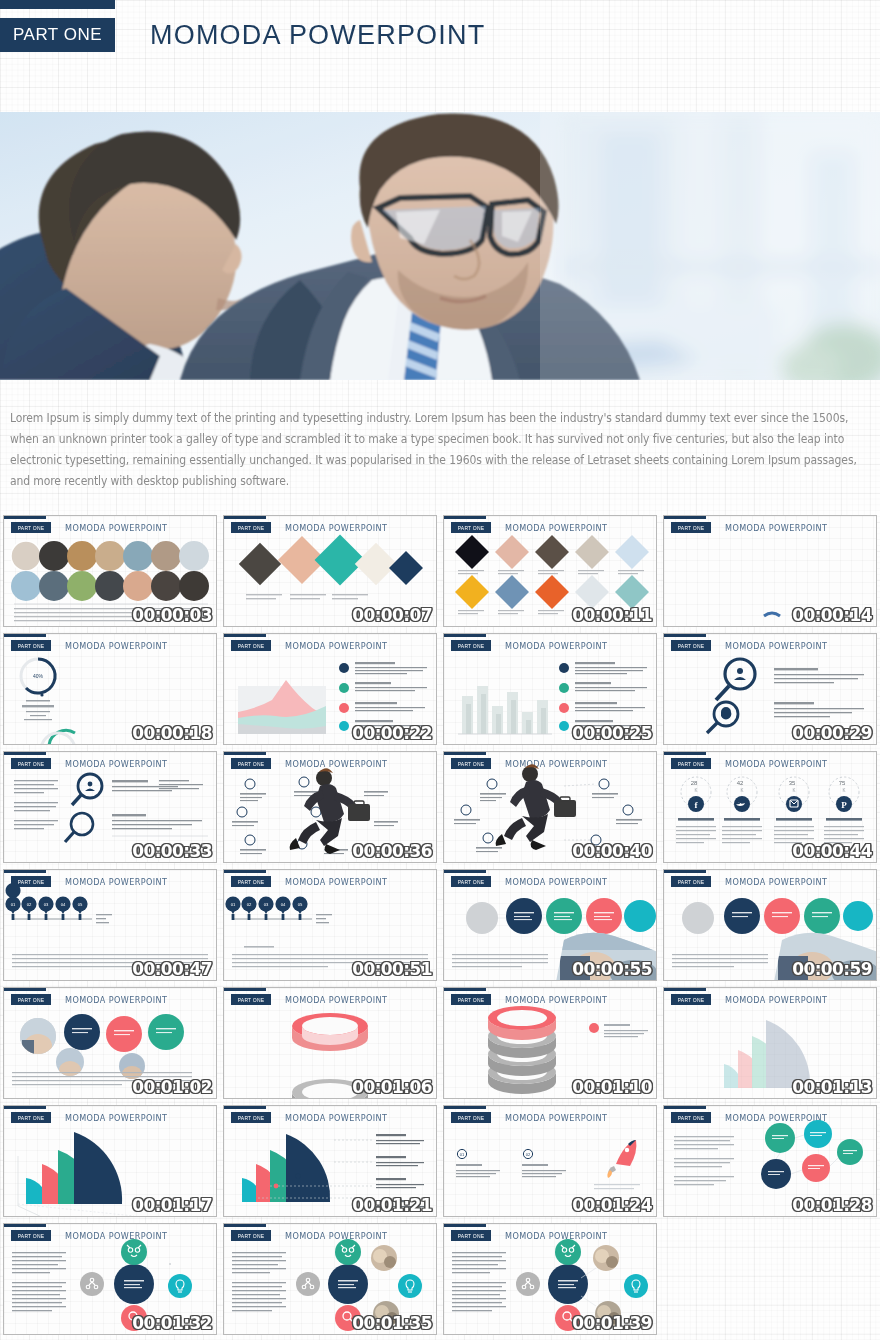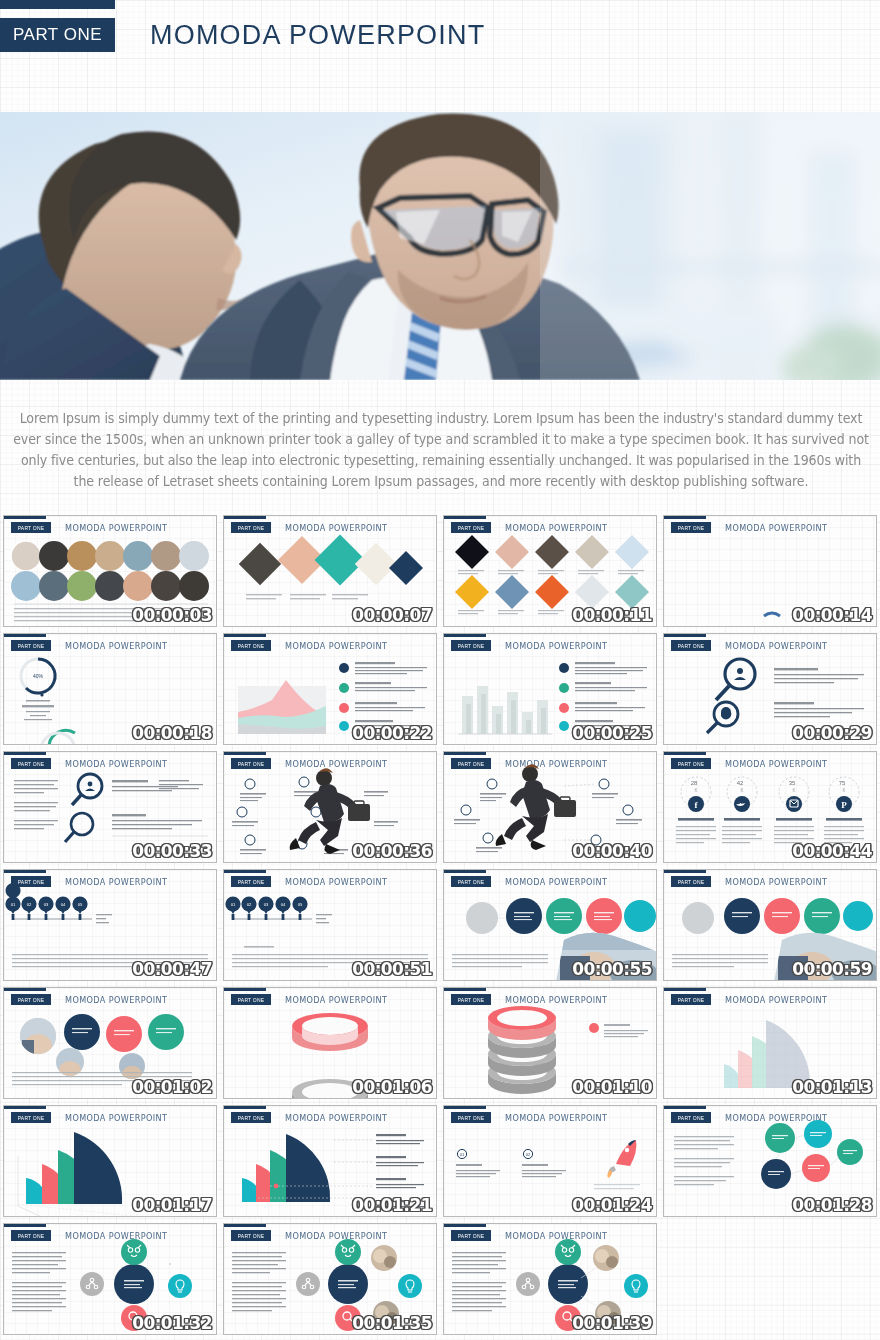--- a/index.html
+++ b/index.html
@@ -67,25 +67,25 @@
     overflow: hidden;
   }
   .hero svg { display: block; width: 880px; height: 268px; }
 
   
   .body-copy {
     position: absolute;
     left: 10px; top: 408px;
     width: 862px;
     color: #8b8b8b;
-    font-size: 14px;
+    font-size: 12px;
     line-height: 21px;
     font-family: "DejaVu Sans Condensed", "Liberation Sans Narrow", "Liberation Sans", sans-serif;
     letter-spacing: -0.1px;
-    text-align: center;
+    text-align: left;
   }
 
   
   .grid {
     position: absolute;
     left: 0; top: 512px;
     width: 880px;
     display: grid;
     grid-template-columns: repeat(4, 220px);
     grid-auto-rows: 118px;

